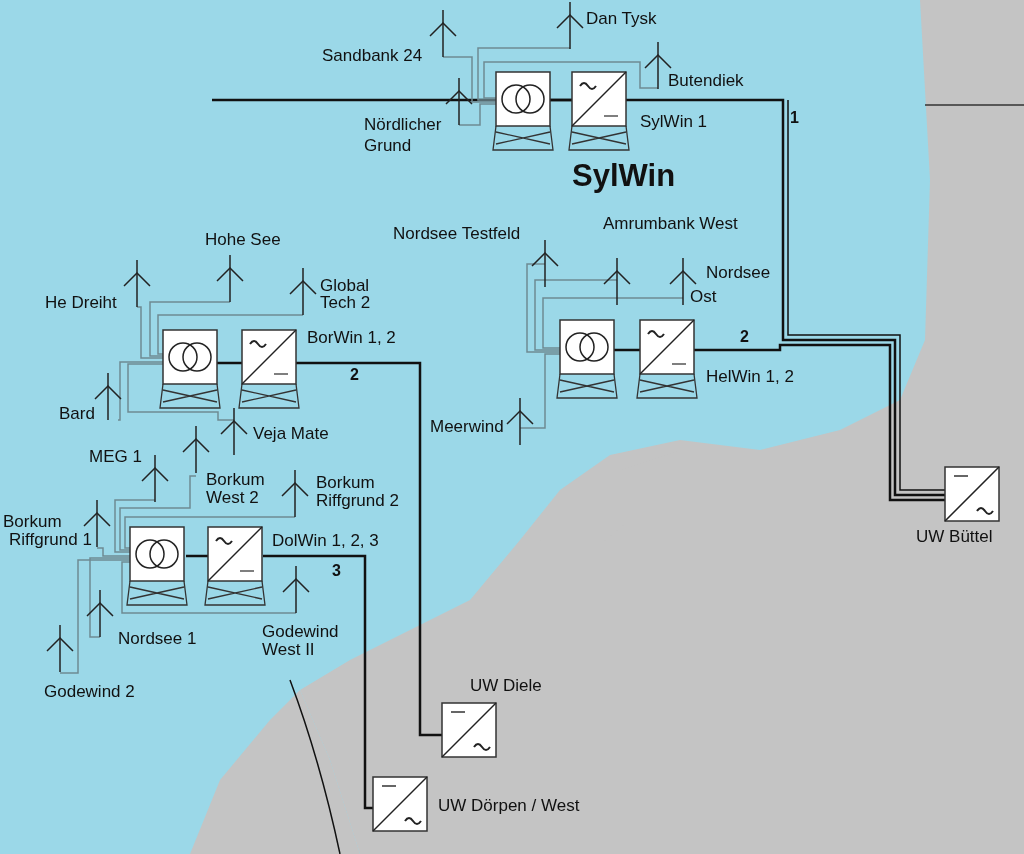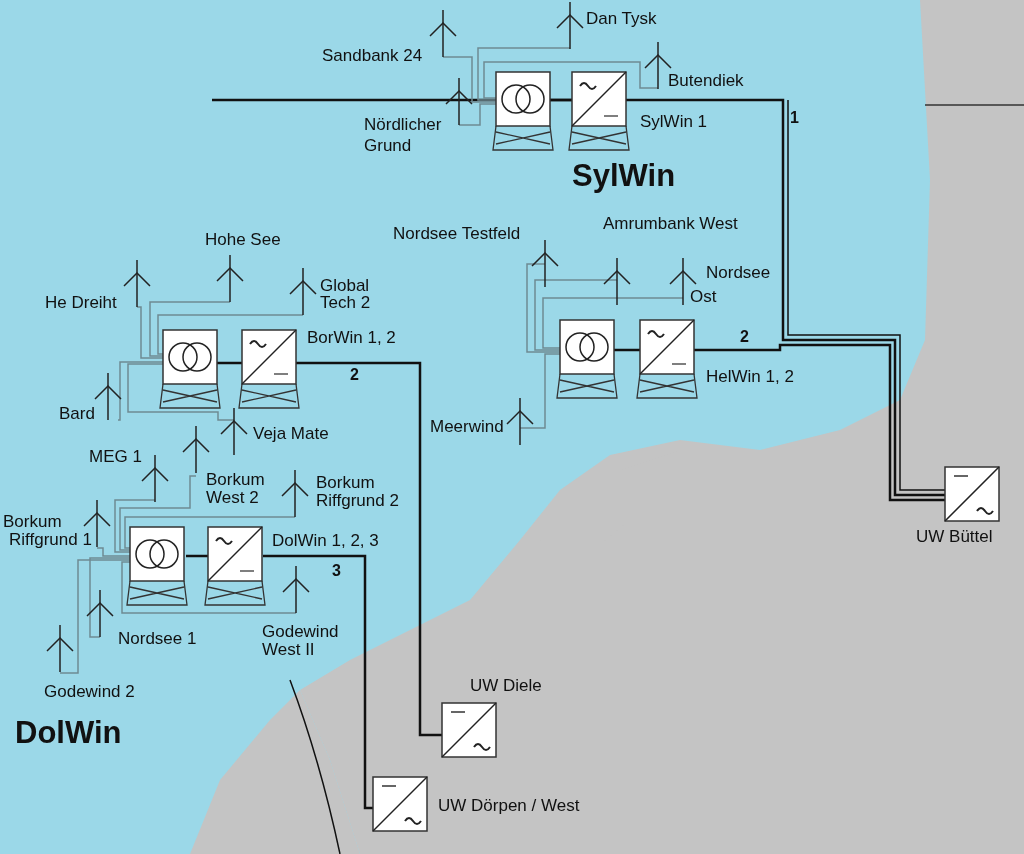--- a/index.html
+++ b/index.html
@@ -212,21 +212,20 @@
         <g>
           <rect x="373" y="777" width="54" height="54" fill="#fff" stroke="#333" stroke-width="1.5"></rect>
           <line x1="373" y1="831" x2="427" y2="777" stroke="#222" stroke-width="1.5"></line>
           <line x1="382" y1="786" x2="396" y2="786" stroke="#333" stroke-width="1.5"></line>
           <path d="M405,821 q4,-6 8,0 t8,0" fill="none" stroke="#222" stroke-width="2"></path>
         </g>
       </g>
 </svg>
 
 <div class="big" style="left:572px;top:158px">SylWin</div>
-<div class="big" style="left:15px;top:715px">DolWin</div>
 
 <div class="lbl" style="left:640px;top:111px">SylWin 1</div>
 <div class="lbl" style="left:307px;top:327px">BorWin 1, 2</div>
 <div class="lbl" style="left:706px;top:366px">HelWin 1, 2</div>
 <div class="lbl" style="left:272px;top:530px">DolWin 1, 2, 3</div>
 
 <div class="num" style="left:790px;top:109px">1</div>
 <div class="num" style="left:350px;top:366px">2</div>
 <div class="num" style="left:740px;top:328px">2</div>
 <div class="num" style="left:332px;top:562px">3</div>

